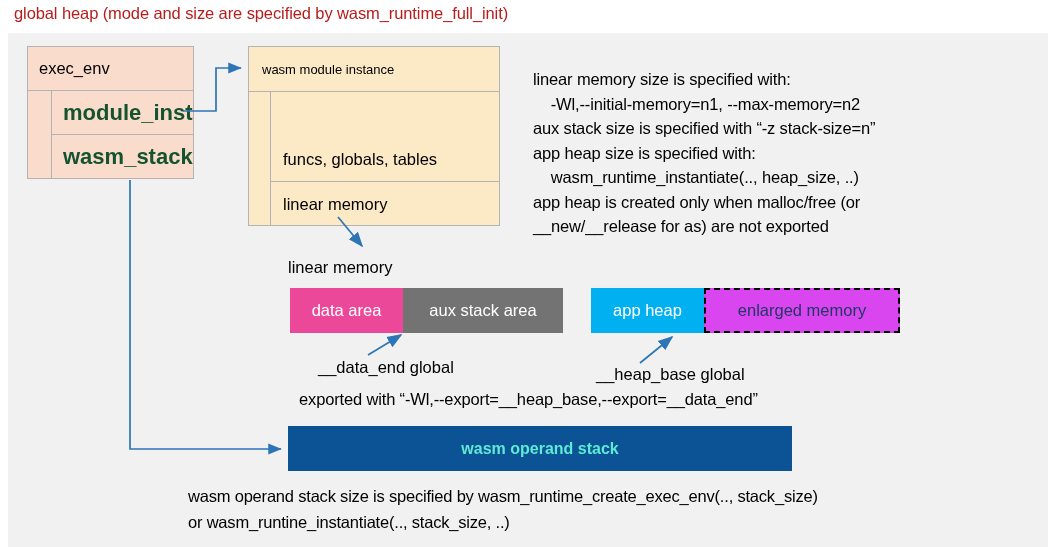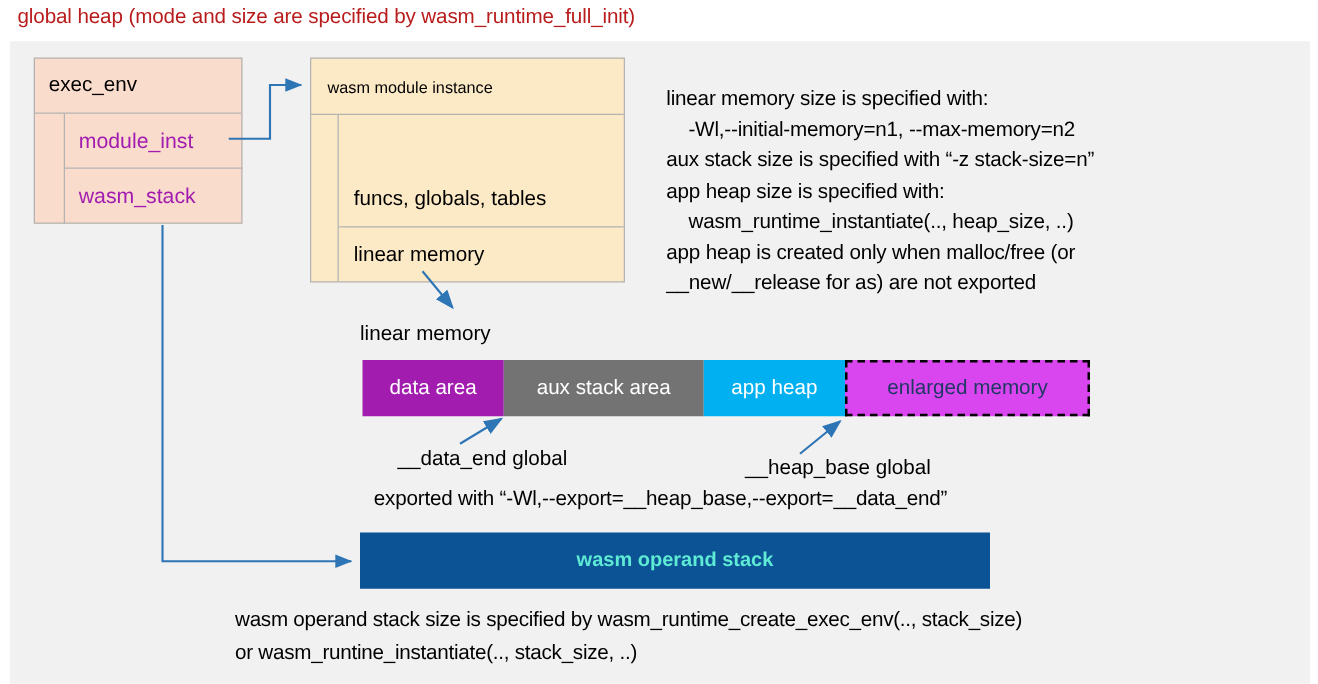--- a/index.html
+++ b/index.html
@@ -72,22 +72,23 @@
   }
   .exec-env-row {
     position: absolute;
     left: 24px;
     width: 142px;
     height: 44px;
     box-sizing: border-box;
     display: flex;
     align-items: center;
     padding-left: 11px;
-    font-size: 17px;
-    color: #a21caf;
+    font-size: 22px;
+    color: #14532d;
+    font-weight: bold;
   }
   .exec-env-row.r1 { top: 44px; border-bottom: 1px solid #b3b3b3; }
   .exec-env-row.r2 { top: 88px; }
 
   
   .wmi {
     position: absolute;
     left: 248px;
     top: 46px;
     width: 252px;
@@ -252,23 +253,23 @@
     -Wl,--initial-memory=n1, --max-memory=n2
 aux stack size is specified with “-z stack-size=n”
 app heap size is specified with:
     wasm_runtime_instantiate(.., heap_size, ..)
 app heap is created only when malloc/free (or
 __new/__release for as) are not exported</div>
 
   <div class="lm-label">linear memory</div>
 
   <div class="mem-bar" id="mem-bar">
-      <div class="mem-seg" style="width: 113px; background: #a21caf;">data area</div>
+      <div class="mem-seg" style="width: 113px; background: #ec4899;">data area</div>
       <div class="mem-seg" style="width: 160px; background: #737373;">aux stack area</div>
-      <div class="mem-seg" style="width: 113px; background: rgb(0, 176, 240);">app heap</div>
+      <div class="mem-seg" style="width: 113px; background: rgb(0, 176, 240); margin-left: 28px;">app heap</div>
       <div class="mem-seg enlarged" style="width: 196px;">enlarged memory</div>
     </div>
 
   <div class="ann ann-data-end">__data_end global</div>
   <div class="ann ann-heap-base">__heap_base global</div>
   <div class="ann ann-exported">exported with “-Wl,--export=__heap_base,--export=__data_end”</div>
 
   <div class="op-stack">wasm operand stack</div>
 
   <div class="bottom-notes">wasm operand stack size is specified by wasm_runtime_create_exec_env(.., stack_size)

